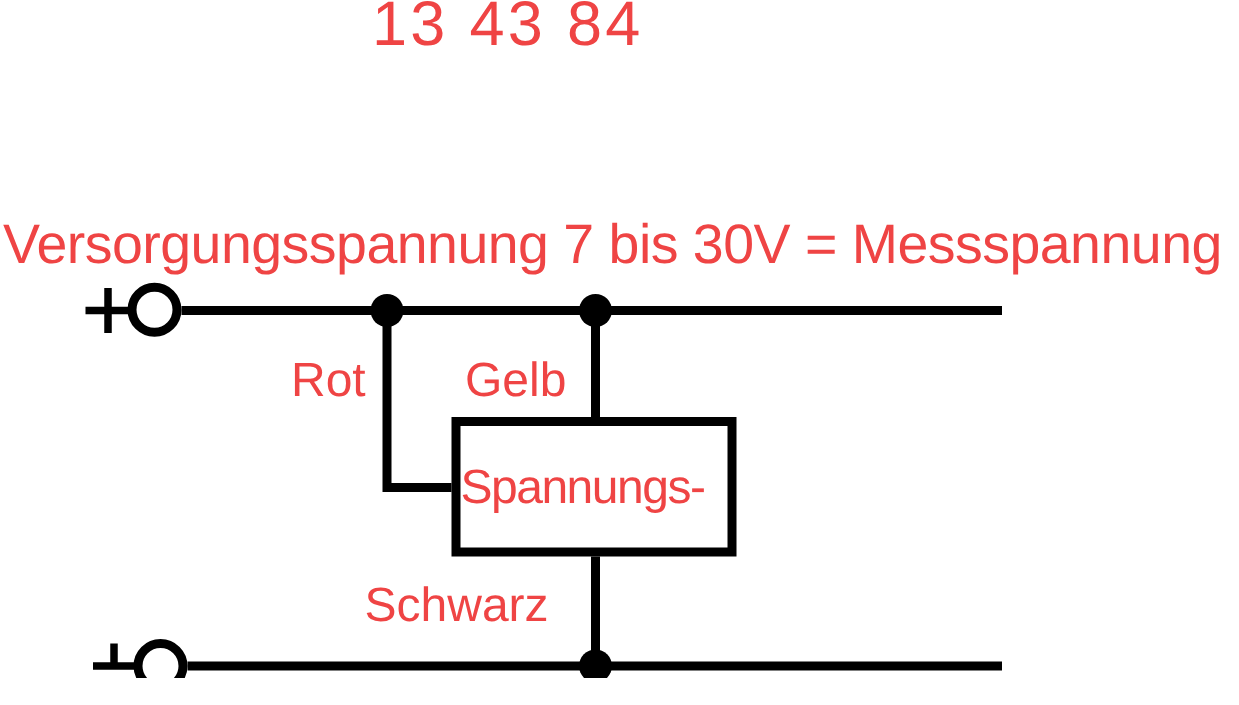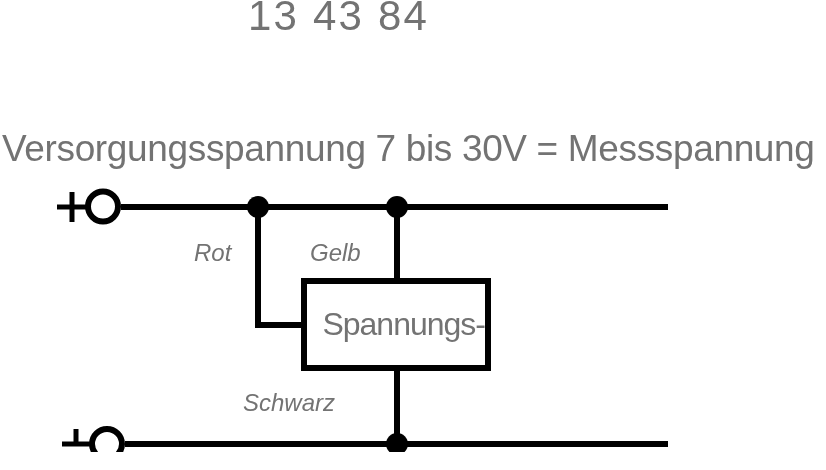--- a/index.html
+++ b/index.html
@@ -6,67 +6,66 @@
     margin: 0;
     padding: 0;
     background: #ffffff;
   }
   .stage {
     position: relative;
     width: 826px;
     height: 452px;
     background: #ffffff;
     font-family: "Liberation Sans", sans-serif;
-    color: #737373;
+    color: #ef4444;
     overflow: hidden;
   }
   .abs { position: absolute; }
   .title {
     left: 248px;
     top: -5px;
     font-size: 42px;
     line-height: 42px;
     letter-spacing: 2.2px;
     white-space: nowrap;
   }
   .subtitle {
     left: 2px;
-    top: 130px;
+    top: 144px;
     font-size: 37px;
     line-height: 37px;
     letter-spacing: -0.35px;
     white-space: nowrap;
     text-align: center;
   }
   .wire-label {
-    font-size: 24px;
+    font-size: 32px;
     line-height: 36px;
     white-space: nowrap;
-    font-style: italic;
   }
   .label-red   { left: 194px; top: 235px; }
   .label-yellow{ left: 310px; top: 235px; }
   .label-black { left: 243px; top: 385px; }
   .circuit-svg {
     left: 0;
     top: 0;
     width: 826px;
     height: 470px;
   }
   .module-box {
     left: 301px;
     top: 278px;
     width: 190px;
     height: 93px;
     box-sizing: border-box;
     border: 6px solid #000000;
     background: #ffffff;
     display: flex;
     flex-direction: column;
-    align-items: flex-end;
+    align-items: flex-start;
     justify-content: center;
   }
   .module-line {
     font-size: 32px;
     line-height: 43px;
     letter-spacing: -1px;
     white-space: nowrap;
   }
 </style>
 </head>

